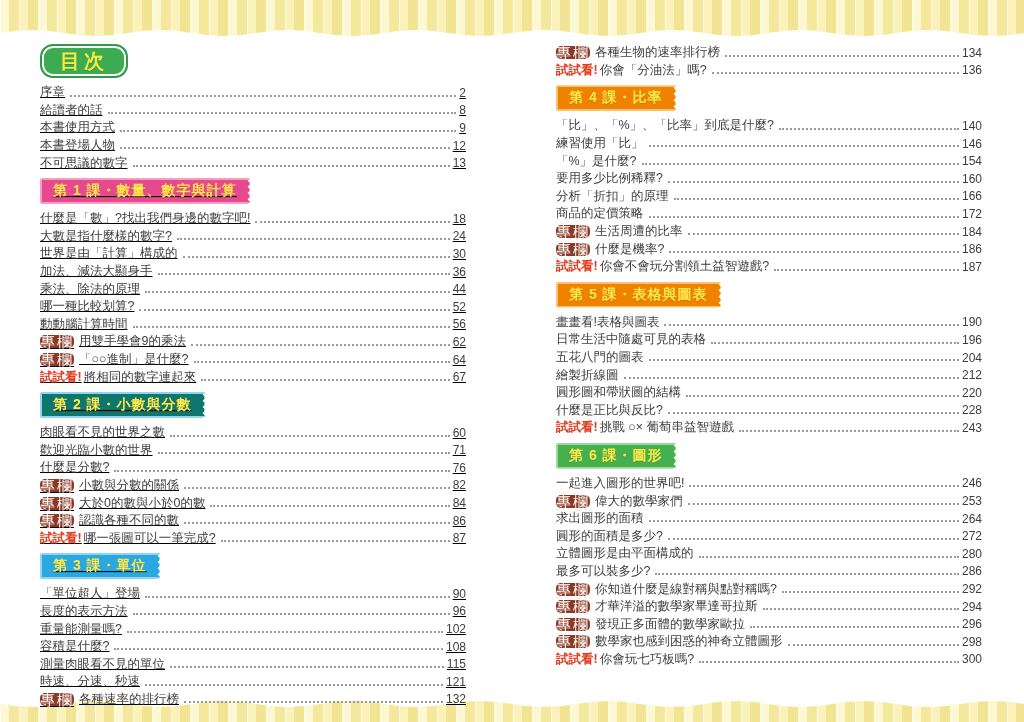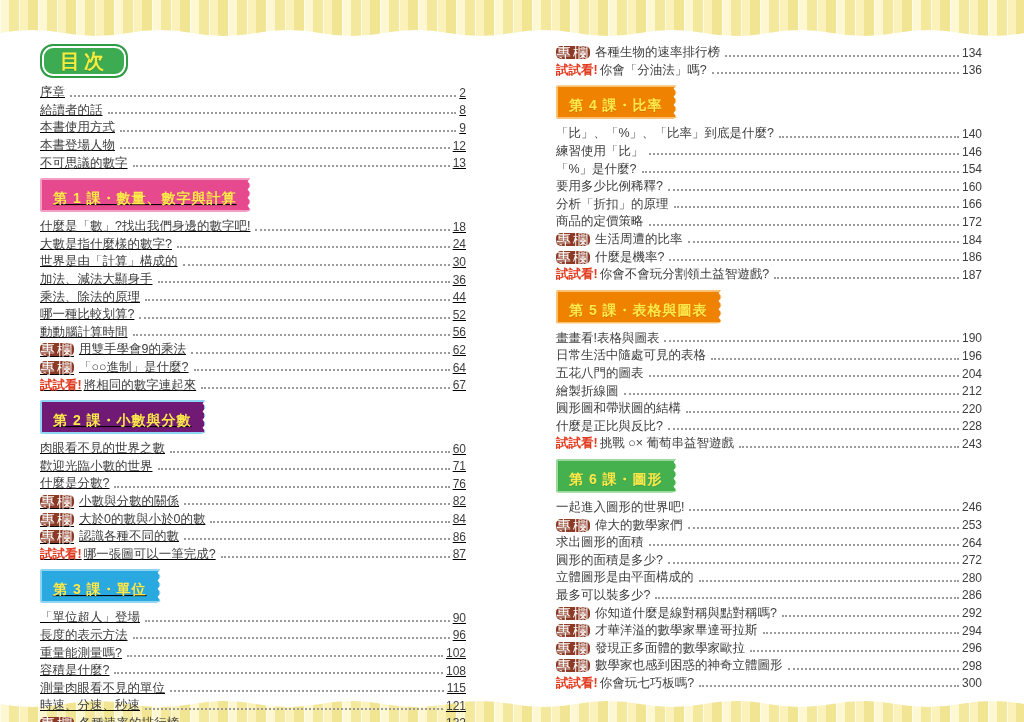--- a/index.html
+++ b/index.html
@@ -31,21 +31,21 @@
     color:#f7ec3e;font-size:20px;font-weight:bold;letter-spacing:4px;
     text-shadow:0 1px 0 rgba(0,0,0,.15);
   }
   
   .col{position:absolute;width:426px;}
   .col-left{left:40px;top:84px;text-decoration:underline;}
   .col-right{left:556px;top:44px;}
   
   .section-badge{
     height:22px;margin:6px 0;width:fit-content;
-    display:flex;align-items:center;padding:8px 12px 0 11px;
+    display:flex;align-items:center;padding:0 12px 0 11px;
     border:2px solid #ccc;border-radius:2px;
     clip-path:polygon(0 0,100% 0,calc(100% - 3px) 10%,100% 22%,calc(100% - 3px) 34%,100% 46%,calc(100% - 3px) 58%,100% 70%,calc(100% - 3px) 82%,100% 94%,calc(100% - 4px) 100%,0 100%);
   }
   .section-badge .section-label{
     color:#ffe94a;font-size:14px;font-weight:bold;letter-spacing:1px;
     text-shadow:0 1px 0 rgba(0,0,0,.12);white-space:nowrap;
   }
   
   .toc-row{
     height:17.6px;display:flex;align-items:center;
@@ -173,21 +173,21 @@
     <span class="leader"></span>
     <span class="entry-page">64</span>
   </div>
     <div class="toc-row">
 
     <span class="try-prefix">試試看!</span>
     <span class="entry-title">將相同的數字連起來</span>
     <span class="leader"></span>
     <span class="entry-page">67</span>
   </div>
-    <div class="section-badge" style="background: #701a75; border-color: rgb(143, 212, 242);">
+    <div class="section-badge" style="background: #0f766e; border-color: rgb(143, 212, 242);">
     <span class="section-label">第 2 課・小數與分數</span>
   </div>
     <div class="toc-row">
 
     <span class="entry-title">肉眼看不見的世界之數</span>
     <span class="leader"></span>
     <span class="entry-page">60</span>
   </div>
     <div class="toc-row">
 

